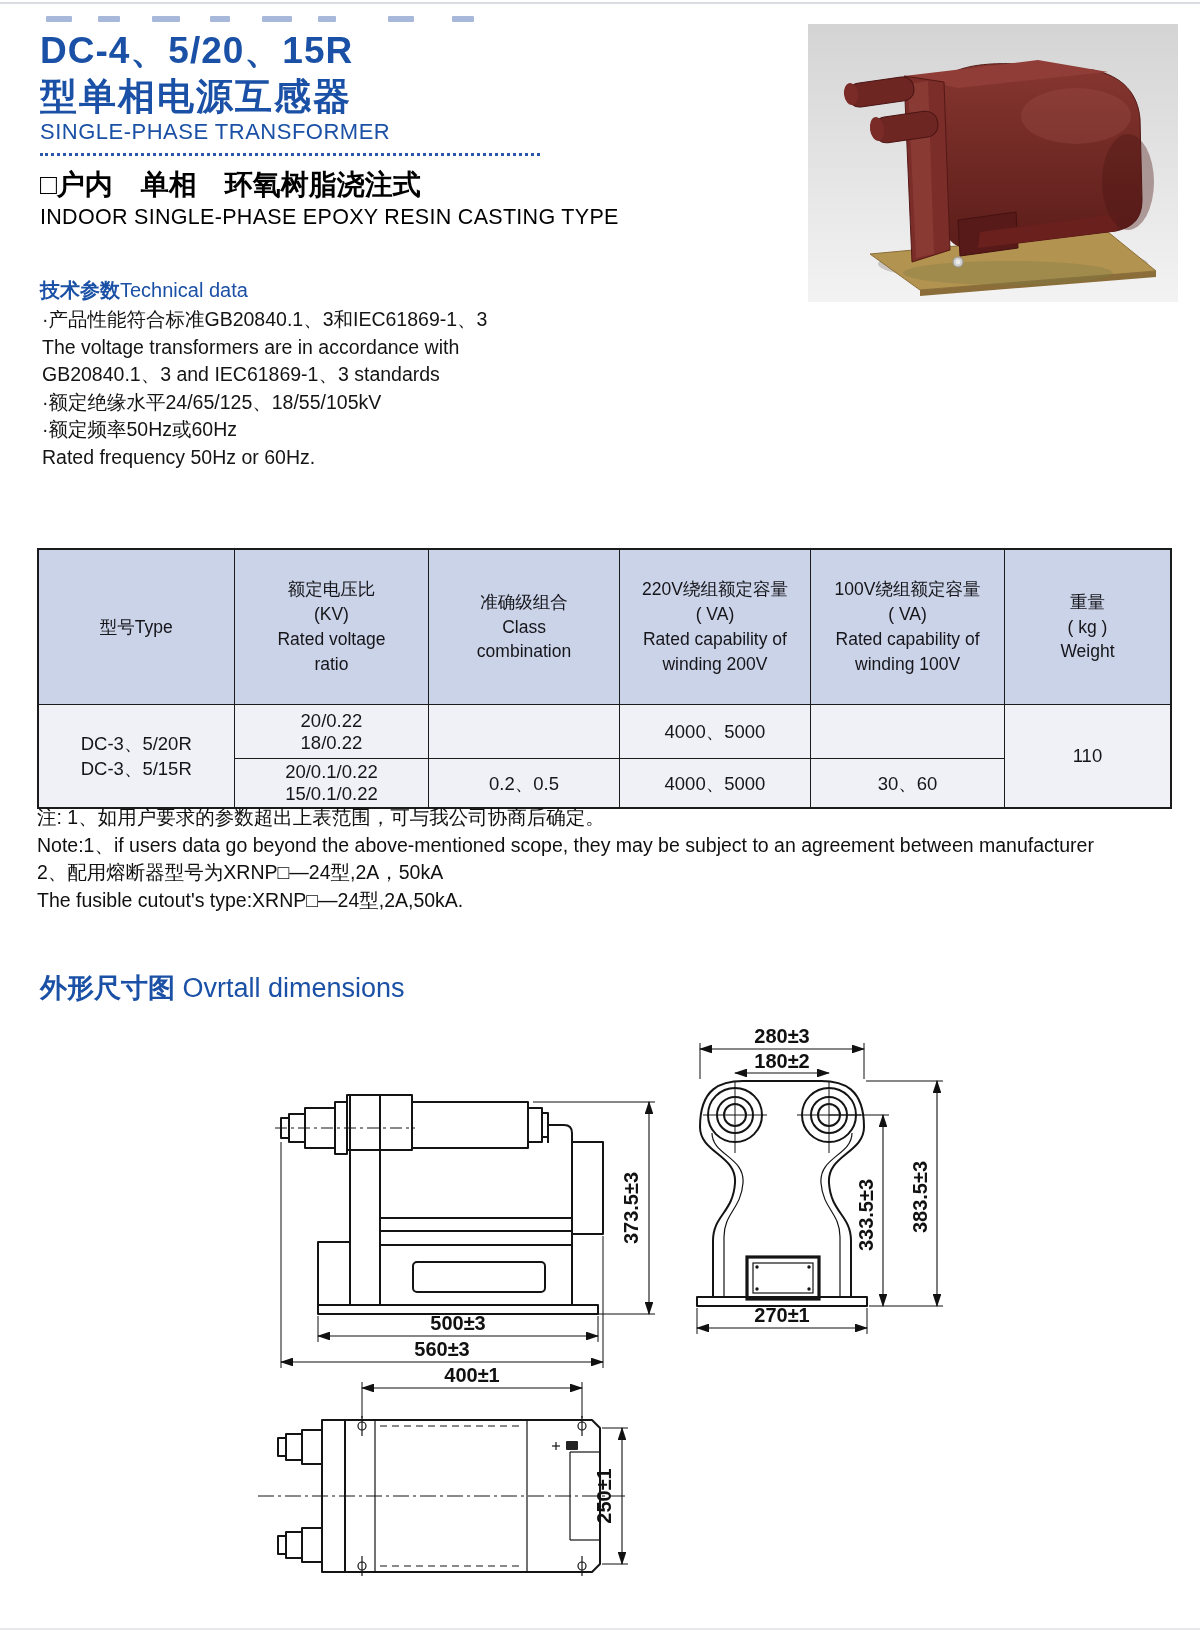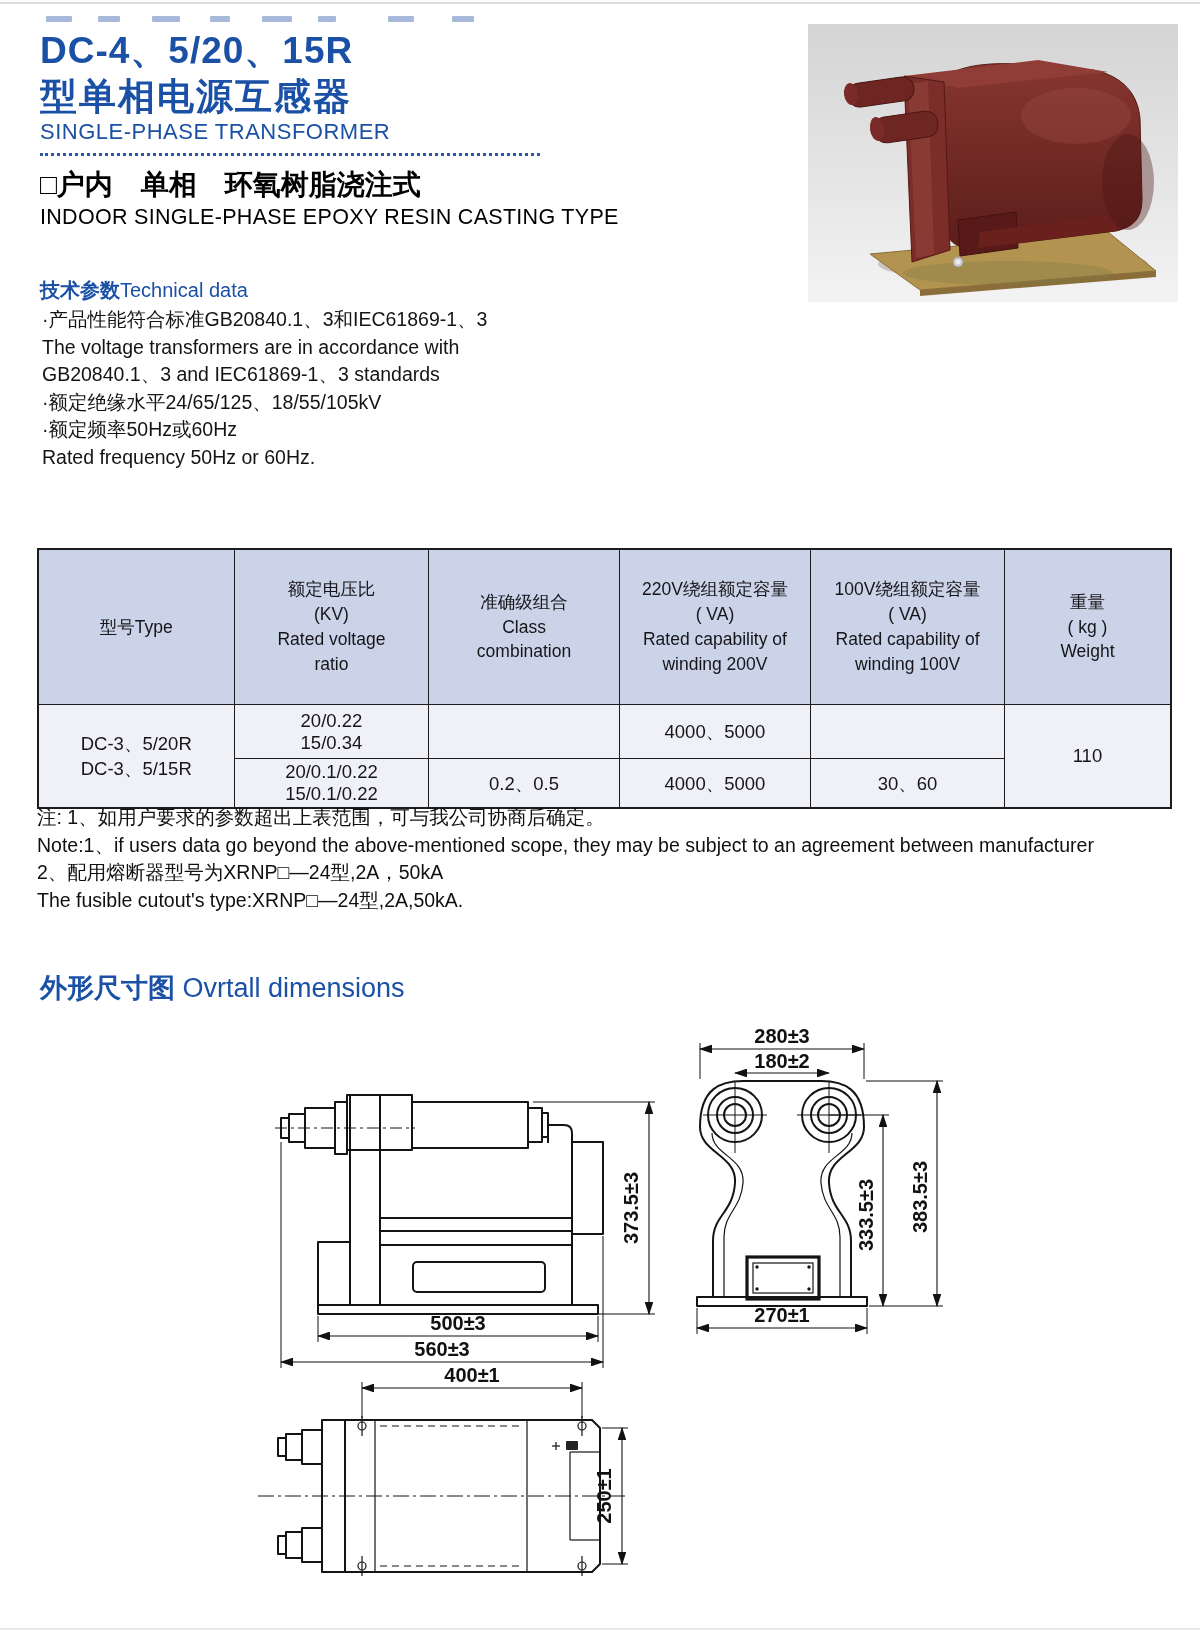--- a/index.html
+++ b/index.html
@@ -154,21 +154,21 @@
             <div>Weight</div>
           </td>
         </tr>
         <tr class="r1">
           <td class="bd" rowspan="2">
             <div>DC-3、5/20R</div>
             <div>DC-3、5/15R</div>
           </td>
           <td class="bd">
             <div>20/0.22</div>
-            <div>15/0.34</div>
+            <div>18/0.22</div>
           </td>
           <td class="bd"></td>
           <td class="bd">4000、5000</td>
           <td class="bd"></td>
           <td class="bd" rowspan="2">110</td>
         </tr>
         <tr class="r2">
           <td class="bd">
             <div>20/0.1/0.22</div>
             <div>15/0.1/0.22</div>

